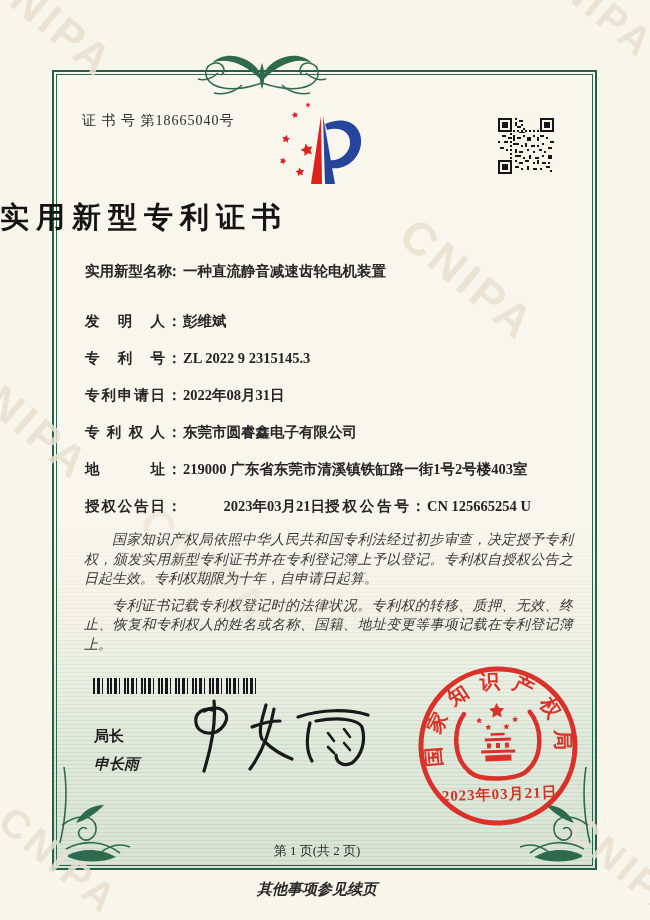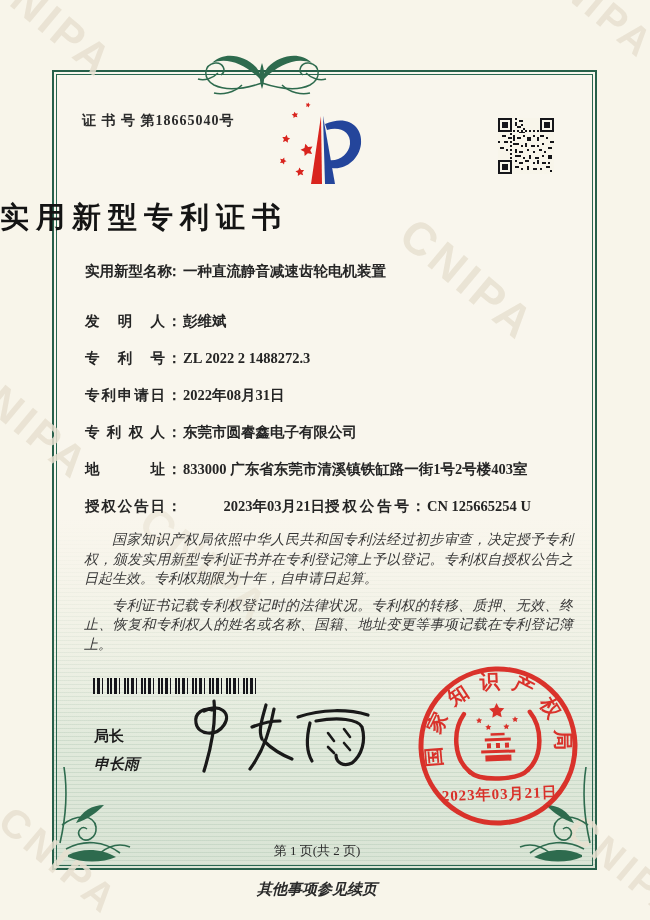--- a/index.html
+++ b/index.html
@@ -18,21 +18,21 @@
     background:
       linear-gradient(180deg, rgba(249,246,237,1) 0%, rgba(249,246,237,1) 56%, rgba(249,246,237,0) 84%),
       repeating-linear-gradient(180deg, rgba(110,150,125,.16) 0 1px, rgba(0,0,0,0) 1px 4px),
       linear-gradient(180deg,#f9f6ed 0%,#f3f1e4 55%,#e3ebdd 80%,#d9e4d5 100%);}
   .frame::before{content:"";position:absolute;inset:2px;border:1px solid #2a6750;}
 
   .orn{position:absolute;z-index:2;}
 
   .content{position:absolute;z-index:3;inset:0;}
 
-  .cert-no{position:absolute;left:82px;top:112px;font-size:14px;font-weight:700;letter-spacing:1px;color:#2b2b2b;}
+  .cert-no{position:absolute;left:82px;top:112px;font-size:14px;font-weight:400;letter-spacing:1px;color:#2b2b2b;}
 
   .logo{position:absolute;left:277px;top:100px;}
   .qr{position:absolute;left:498px;top:118px;}
 
   .title{position:absolute;left:0;right:0;top:198px;
          font-size:29px;font-weight:700;letter-spacing:7px;color:#141414;}
 
   .fields{position:absolute;left:85px;top:262px;width:500px;}
   .frow{display:flex;align-items:baseline;height:20px;margin-bottom:17px;
         font-size:14.5px;font-weight:600;color:#252525;white-space:nowrap;}
@@ -174,21 +174,21 @@
         <span class="fcolon">：</span>
         <span class="fvalue">彭维斌</span>
       </div>
       <div class="frow">
         <span class="flabel">
             <span>专</span>
             <span>利</span>
             <span>号</span>
           </span>
         <span class="fcolon">：</span>
-        <span class="fvalue">ZL 2022 2 1488272.3</span>
+        <span class="fvalue">ZL 2022 9 2315145.3</span>
       </div>
       <div class="frow">
         <span class="flabel">
             <span>专</span>
             <span>利</span>
             <span>申</span>
             <span>请</span>
             <span>日</span>
           </span>
         <span class="fcolon">：</span>
@@ -203,21 +203,21 @@
           </span>
         <span class="fcolon">：</span>
         <span class="fvalue">东莞市圆睿鑫电子有限公司</span>
       </div>
       <div class="frow">
         <span class="flabel">
             <span>地</span>
             <span>址</span>
           </span>
         <span class="fcolon">：</span>
-        <span class="fvalue">833000 广东省东莞市清溪镇铁缸路一街1号2号楼403室</span>
+        <span class="fvalue">219000 广东省东莞市清溪镇铁缸路一街1号2号楼403室</span>
       </div>
       <div class="frow">
         <span class="flabel">
             <span>授</span>
             <span>权</span>
             <span>公</span>
             <span>告</span>
             <span>日</span>
           </span>
         <span class="fcolon">：</span>

